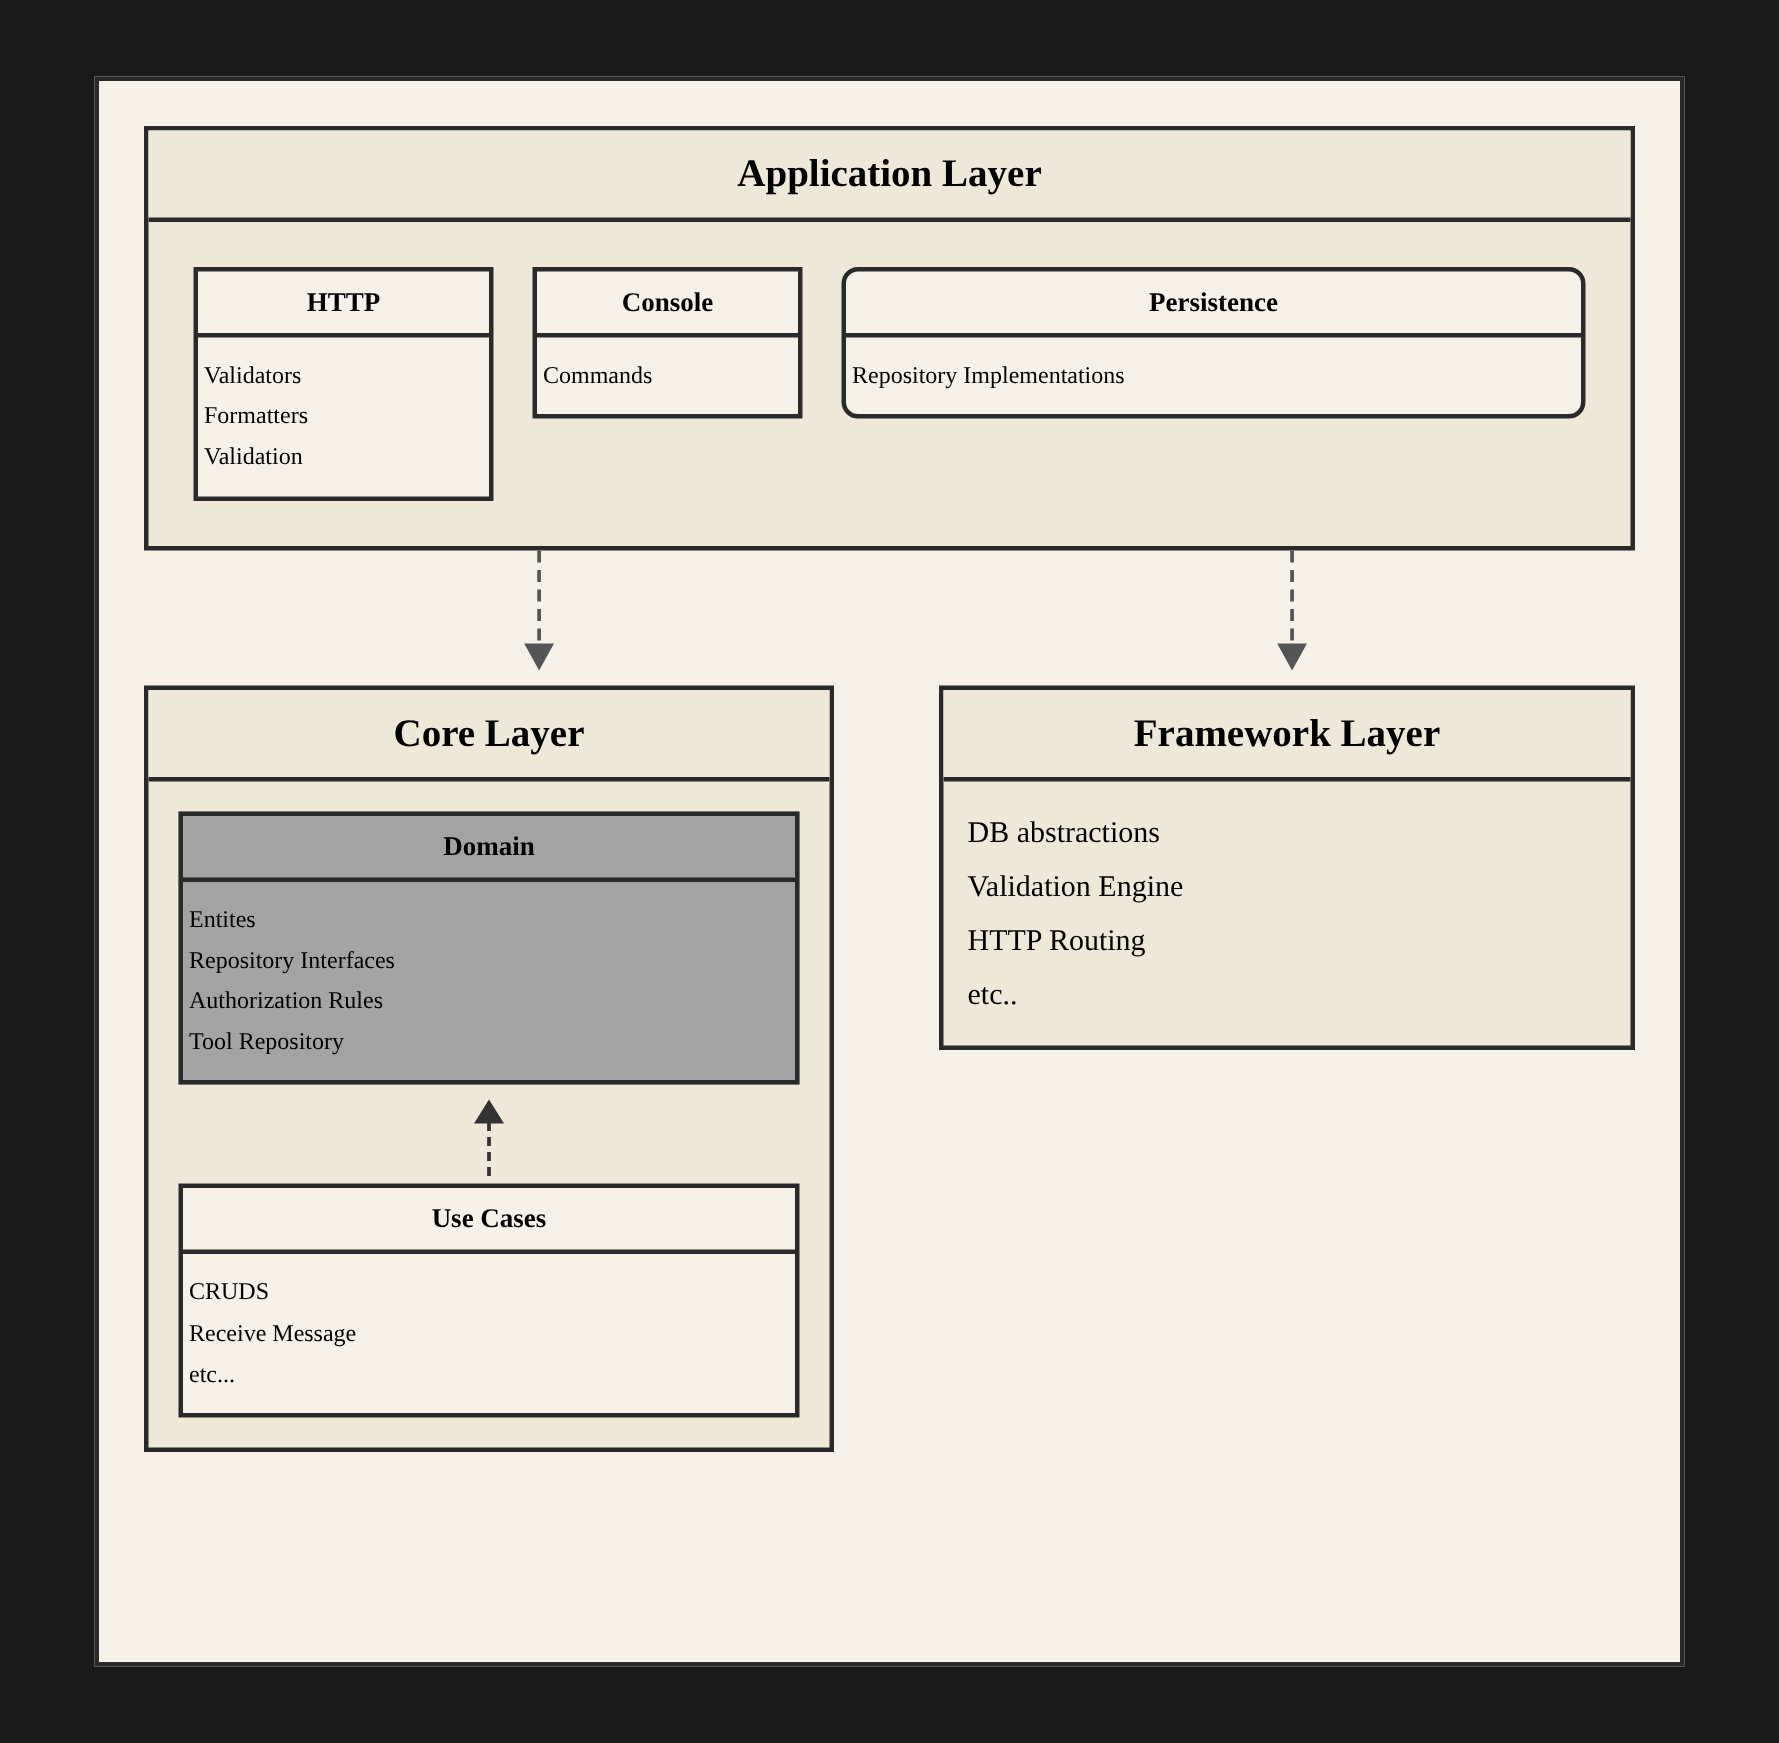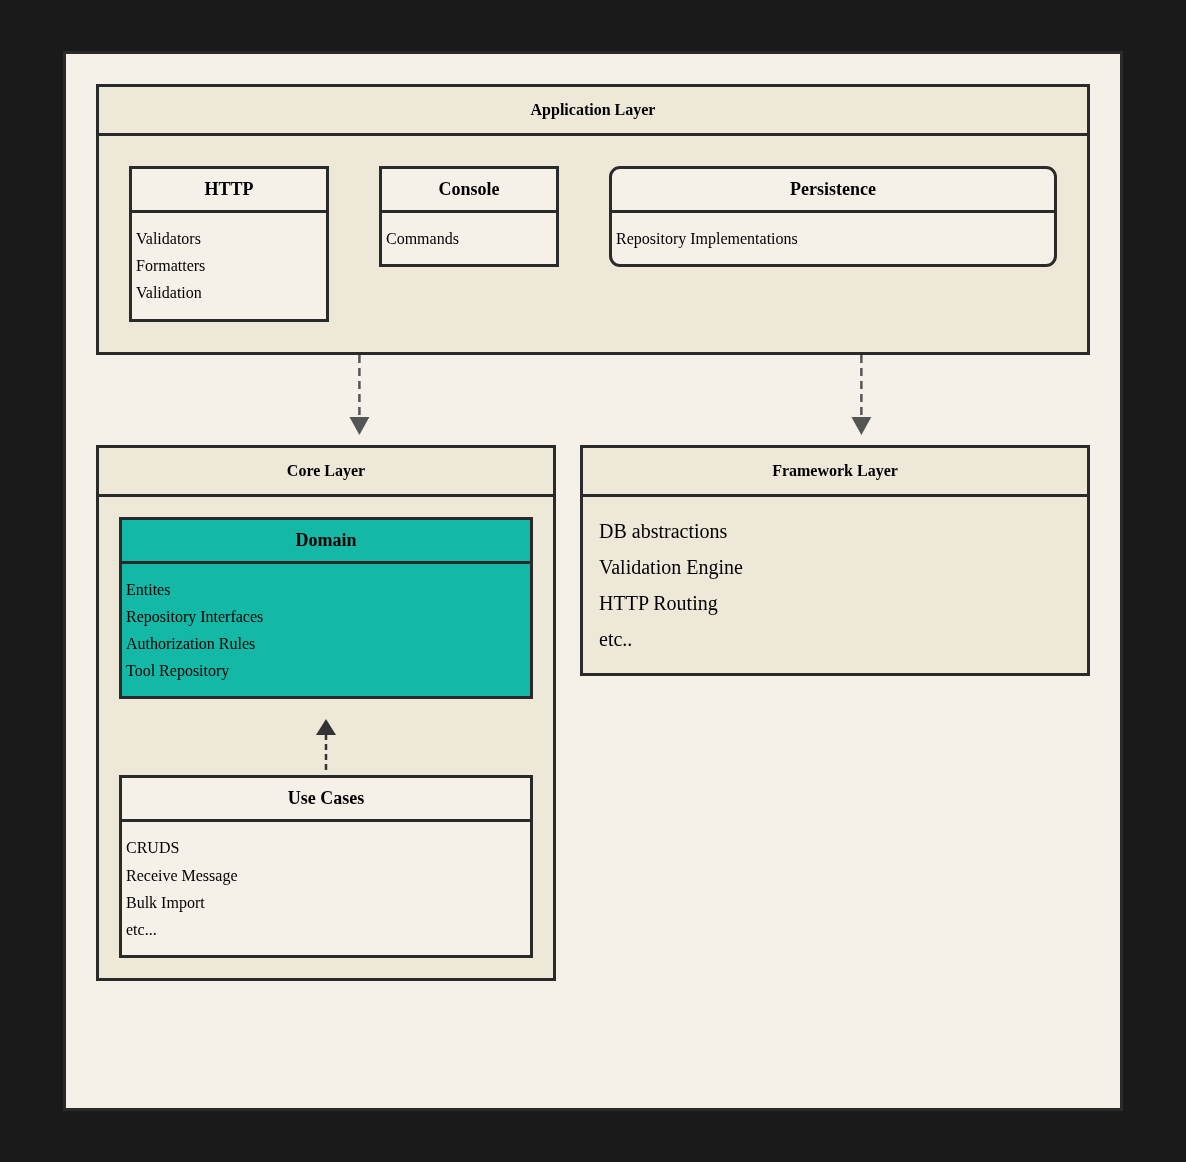--- a/index.html
+++ b/index.html
@@ -30,32 +30,32 @@
     .application-layer {
       border: 3px solid #2a2a2a;
       background: #ede8d8;
       padding: 0;
       margin-bottom: 0;
     }
 
     .layer-title {
       text-align: center;
       font-weight: bold;
-      font-size: 16px;
+      font-size: 26px;
       padding: 14px 20px;
       border-bottom: 3px solid #2a2a2a;
       background: #ede8d8;
     }
 
     .application-inner {
       display: flex;
       flex-direction: row;
       align-items: flex-start;
       padding: 30px 30px 30px 30px;
-      gap: 50px;
+      gap: 26px;
     }
 
     .component-box {
       border: 3px solid #2a2a2a;
       background: #f5f0e8;
     }
 
     .component-box .box-title {
       font-weight: bold;
       font-size: 18px;
@@ -96,43 +96,43 @@
       left: 0;
       width: 100%;
       height: 100%;
       overflow: visible;
     }
 
     
     .bottom-row {
       display: flex;
       flex-direction: row;
-      gap: 24px;
+      gap: 70px;
       align-items: flex-start;
     }
 
     
     .core-layer {
       border: 3px solid #2a2a2a;
       background: #ede8d8;
       flex: 0 0 460px;
       min-width: 460px;
     }
 
     .core-inner {
       padding: 20px;
       display: flex;
       flex-direction: column;
       gap: 0;
     }
 
     .domain-box {
       border: 3px solid #2a2a2a;
-      background: #14b8a6;
-      margin-bottom: 16px;
+      background: #a3a3a3;
+      margin-bottom: 6px;
     }
 
     .use-cases-box {
       border: 3px solid #2a2a2a;
       background: #f5f0e8;
     }
 
     
     .inner-arrow-container {
       position: relative;
@@ -229,21 +229,20 @@
             <line x1="30" y1="55" x2="30" y2="18" stroke="#333" stroke-width="2.5" stroke-dasharray="6,4"></line>
             <polygon points="20,20 40,20 30,4" fill="#333"></polygon>
           </svg>
         </div>
 
         <div class="component-box use-cases-box">
           <div class="box-title">Use Cases</div>
           <div class="box-content">
             <div>CRUDS</div>
             <div>Receive Message</div>
-            <div>Bulk Import</div>
             <div>etc...</div>
           </div>
         </div>
 
       </div>
     </div>
 
     <div class="framework-layer">
       <div class="layer-title">Framework Layer</div>
       <div class="framework-content">

